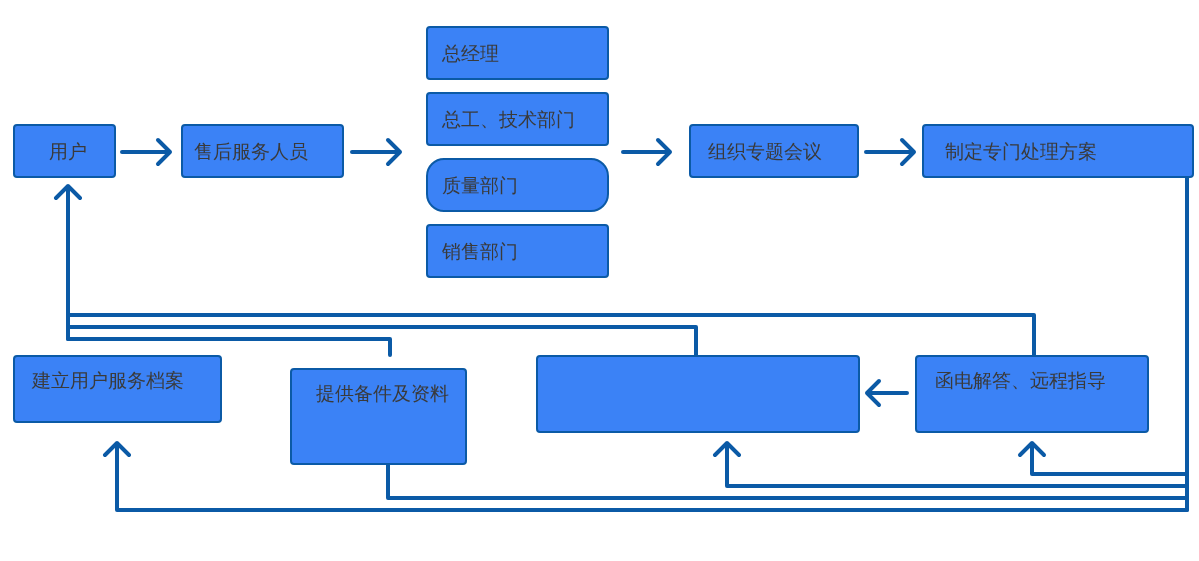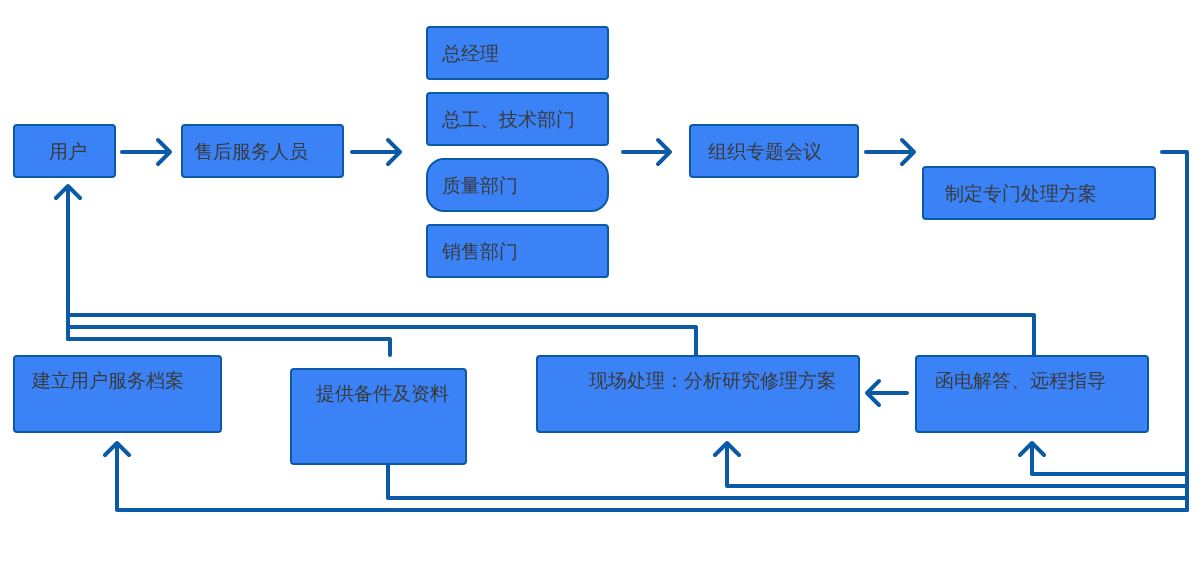--- a/index.html
+++ b/index.html
@@ -57,28 +57,27 @@
 <div class="node c" style="left:426px;top:158px;width:183px;height:54px;padding-left:14px;border-radius:18px;">
   <span>质量部门</span>
 </div>
 <div class="node c" style="left:426px;top:224px;width:183px;height:54px;padding-left:14px;">
   <span>销售部门</span>
 </div>
 
 <div class="node c" style="left:689px;top:124px;width:170px;height:54px;padding-left:17px;">
   <span>组织专题会议</span>
 </div>
-<div class="node c" style="left:922px;top:124px;width:234px;height:54px;padding-left:21px;margin-top:42px;">
+<div class="node c" style="left:922px;top:124px;width:272px;height:54px;padding-left:21px;">
   <span>制定专门处理方案</span>
 </div>
 
-<div class="node top" style="left:13px;top:355px;width:209px;height:78px;padding-left:17px;">
+<div class="node top" style="left:13px;top:355px;width:209px;height:68px;padding-left:17px;">
   <span>建立用户服务档案</span>
 </div>
 <div class="node top" style="left:290px;top:355px;width:177px;height:97px;padding-left:24px;margin-top:13px;">
   <span>提供备件及资料</span>
 </div>
 <div class="node top r" style="left:536px;top:355px;width:324px;height:78px;padding-right:22px;">
-  <span>现场处理：分析研究修理方案</span>
 </div>
 <div class="node top" style="left:915px;top:355px;width:234px;height:78px;padding-left:18px;">
   <span>函电解答、远程指导</span>
 </div>
 
 </body></html>

